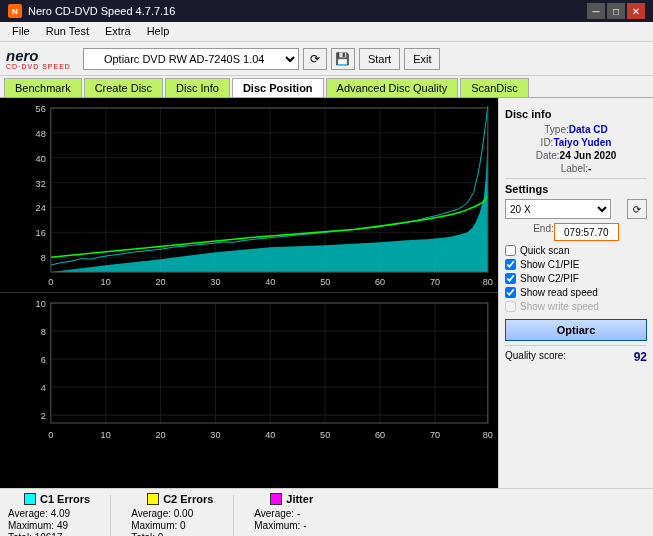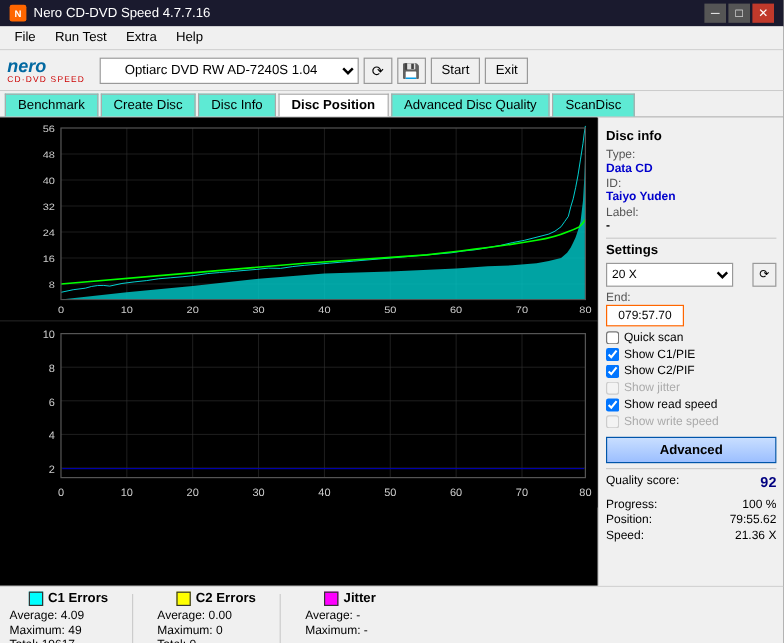--- a/index.html
+++ b/index.html
@@ -18,40 +18,40 @@
     .menu-item { padding: 2px 8px; font-size: 11px; cursor: pointer; color: #000; }
     
     
     .toolbar { background: #f0f0f0; border-bottom: 1px solid #ccc; display: flex; align-items: center; padding: 3px 6px; height: 34px; gap: 4px; }
     .drive-select { height: 22px; border: 1px solid #999; background: white; font-size: 11px; padding: 0 16px; min-width: 200px; }
     .toolbar-btn { height: 22px; padding: 0 8px; border: 1px solid #999; background: #f0f0f0; font-size: 11px; cursor: pointer; display: flex; align-items: center; }
     .icon-btn { width: 24px; height: 22px; border: 1px solid #999; background: #f0f0f0; cursor: pointer; display: flex; align-items: center; justify-content: center; font-size: 12px; }
     
     
     .tabs { display: flex; background: #f0f0f0; border-bottom: 1px solid #aaa; padding: 2px 4px 0; }
-    .tab { padding: 3px 10px; font-size: 11px; border: 1px solid #aaa; border-bottom: none; background: #5eead4; cursor: pointer; margin-right: 2px; }
+    .tab { padding: 3px 10px; font-size: 11px; border: 1px solid #aaa; border-bottom: none; background: #bef264; cursor: pointer; margin-right: 2px; }
     .tab.active { background: white; font-weight: bold; }
     
     
     .main-content { display: flex; height: 390px; }
     
     
     .chart-area { flex: 1; background: #000; position: relative; overflow: hidden; }
     
     
-    .chart-top { height: 170px; position: relative; background: #000; border-bottom: 1px solid #333; }
+    .chart-top { height: 195px; position: relative; background: #000; border-bottom: 1px solid #333; }
     .chart-bottom { height: 155px; position: relative; background: #000; }
     
     
     .chart-svg { width: 100%; height: 100%; }
     
     
     .right-panel { width: 155px; background: #f0f0f0; border-left: 1px solid #ccc; padding: 6px; font-size: 10px; overflow-y: auto; }
     .panel-section-title { font-weight: bold; font-size: 11px; margin-bottom: 4px; margin-top: 4px; }
-    .info-row { display: flex; justify-content: space-between; margin-bottom: 2px; flex-direction: column; }
+    .info-row { display: flex; justify-content: center; margin-bottom: 2px; }
     .info-label { color: #555; }
     .info-value { color: #0000cc; font-weight: bold; }
     .info-value.black { color: #000; }
     .divider { border-top: 1px solid #ccc; margin: 4px 0; }
     .settings-row { display: flex; align-items: flex-start; gap: 16px; margin-bottom: 4px; }
     .speed-select { height: 20px; border: 1px solid #999; background: white; font-size: 10px; flex: 1; }
     .time-input { width: 65px; height: 18px; border: 1px solid #0066ff; background: white; font-size: 10px; text-align: center; color: #000; padding: 0 2px; }
     .checkbox-row { display: flex; align-items: center; gap: 4px; margin-bottom: 3px; }
     .checkbox-row input { width: 11px; height: 11px; }
     .checkbox-row.disabled { color: #aaa; }
@@ -86,21 +86,21 @@
 
 <div class="menu-bar">
   <span class="menu-item">File</span>
   <span class="menu-item">Run Test</span>
   <span class="menu-item">Extra</span>
   <span class="menu-item">Help</span>
 </div>
 
 <div class="toolbar">
   <div style="margin-right:8px;">
-    <div style="font-size:15px;font-weight:bold;color:#0369a1;font-style:italic;line-height:1;">nero</div>
+    <div style="font-size:15px;font-weight:bold;color:#0f172a;font-style:italic;line-height:1;">nero</div>
     <div style="font-size:7px;color:#cc0000;letter-spacing:1px;">CD·DVD SPEED</div>
   </div>
   <select class="drive-select"><option>Optiarc DVD RW AD-7240S 1.04</option></select>
   <button class="icon-btn" title="Refresh">⟳</button>
   <button class="icon-btn" title="Save">💾</button>
   <button class="toolbar-btn">Start</button>
   <button class="toolbar-btn">Exit</button>
 </div>
 
 <div class="tabs">
@@ -215,20 +215,24 @@
     <div class="panel-section-title">Disc info</div>
     <div class="info-row">
       <span class="info-label">Type:</span>
       <span class="info-value">Data CD</span>
     </div>
     <div class="info-row">
       <span class="info-label">ID:</span>
       <span class="info-value">Taiyo Yuden</span>
     </div>
     <div class="info-row">
+      <span class="info-label">Date:</span>
+      <span class="info-value black">24 Jun 2020</span>
+    </div>
+    <div class="info-row">
       <span class="info-label">Label:</span>
       <span class="info-value black">-</span>
     </div>
     
     <div class="divider"></div>
     
     
     <div class="panel-section-title">Settings</div>
     <div class="settings-row">
       <select class="speed-select"><option>4 X</option><option>8 X</option><option>16 X</option><option selected="">20 X</option><option>32 X</option><option>40 X</option><option>48 X</option><option>52 X</option></select>
@@ -244,58 +248,40 @@
       <span>Quick scan</span>
     </div>
     <div class="checkbox-row">
       <input type="checkbox" checked="" style="">
       <span>Show C1/PIE</span>
     </div>
     <div class="checkbox-row">
       <input type="checkbox" checked="" style="">
       <span>Show C2/PIF</span>
     </div>
-    <div class="checkbox-row disabled">
-      <input type="checkbox" disabled="" style="">
-      <span>Show jitter</span>
-    </div>
     <div class="checkbox-row">
       <input type="checkbox" checked="" style="">
       <span>Show read speed</span>
     </div>
     <div class="checkbox-row disabled">
       <input type="checkbox" disabled="" style="">
       <span>Show write speed</span>
     </div>
     
-    <button class="advanced-btn">Advanced</button>
+    <button class="advanced-btn">Optiarc</button>
     
     <div class="divider"></div>
     
     
     <div class="quality-row">
       <span>Quality score:</span>
       <span class="quality-score">92</span>
     </div>
     
     
-    <div class="progress-section">
-      <div class="prog-row">
-        <span>Progress:</span>
-        <span>100 %</span>
-      </div>
-      <div class="prog-row">
-        <span>Position:</span>
-        <span>79:55.62</span>
-      </div>
-      <div class="prog-row">
-        <span>Speed:</span>
-        <span>21.36 X</span>
-      </div>
-    </div>
     
   </div>
 </div>
 
 <div class="legend-bar">
 
   <div class="legend-item">
     <div class="legend-header">
       <div class="legend-color-box" style="background:#00ffff;"></div>
       <span>C1 Errors</span>

